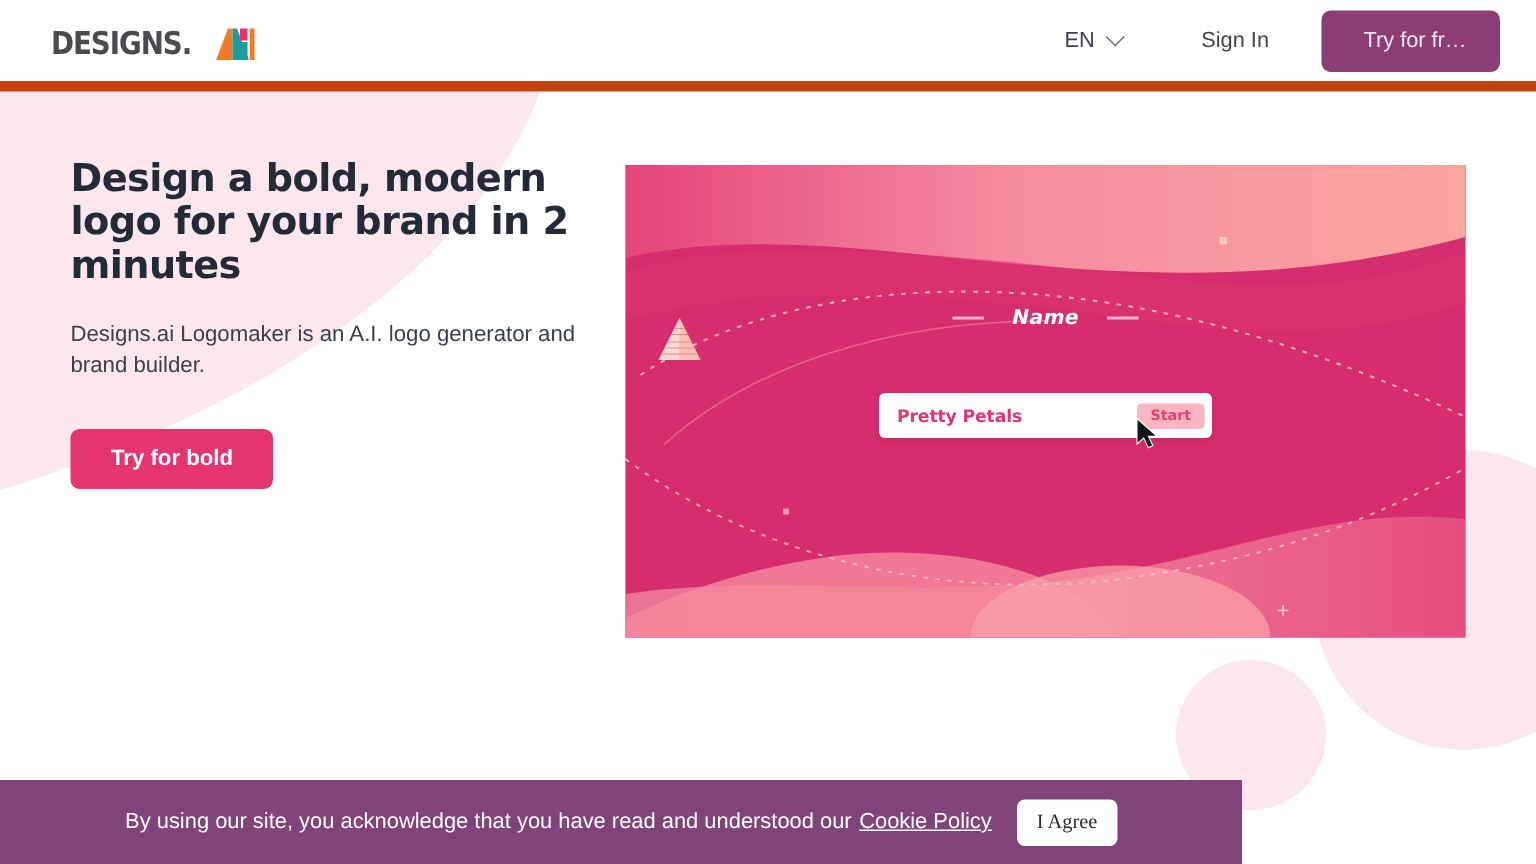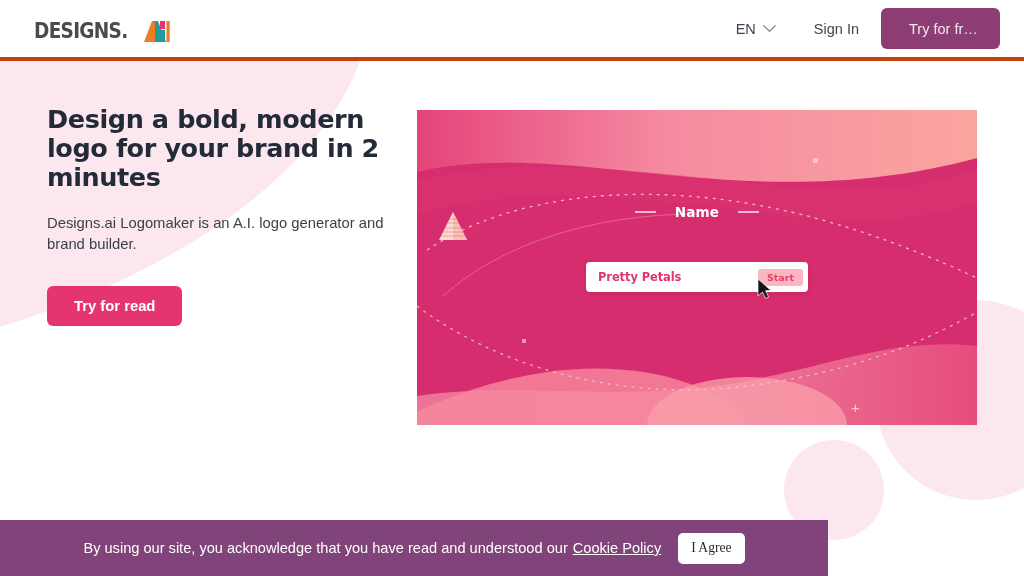--- a/index.html
+++ b/index.html
@@ -39,21 +39,21 @@
     width: 100px; height: 100px;
     background: #fce7ee;
     border-radius: 50%;
   }
 
   
   .header {
     position: absolute; left: 0; top: 0;
     width: 1024px; height: 61px;
     background: #ffffff;
-    border-bottom: 4px solid #c2410c;
+    border-bottom: 7px solid #c2410c;
     display: flex; align-items: center;
     z-index: 30;
   }
   .logo {
     display: flex; align-items: flex-end;
     margin-left: 34px;
     height: 26px;
     cursor: pointer;
   }
   .logo-word {
@@ -80,21 +80,21 @@
   }
   .caret {
     width: 9px; height: 9px;
     border-right: 1.6px solid #6b7078;
     border-bottom: 1.6px solid #6b7078;
     transform: rotate(45deg) translate(-2px,-2px);
   }
   .nav-right {
     display: flex; align-items: center;
     margin-left: auto; margin-right: 24px;
-    gap: 0;
+    gap: 13px;
   }
   .lang {
     display: flex; align-items: center; gap: 9px;
     padding: 0 18px;
     font-size: 14.5px; color: #3f4450; cursor: pointer;
   }
   .signin {
     padding: 0 22px;
     font-size: 14.5px; color: #3f4450; cursor: pointer; white-space: nowrap;
   }
@@ -154,20 +154,21 @@
     overflow: hidden;
     background: #d62d6e;
     z-index: 12;
   }
   .hero-media svg { position: absolute; left:0; top:0; }
 
   .name-row {
     position: absolute; left: 0; right: 0; top: 94px;
     display: flex; align-items: center; justify-content: center; gap: 19px;
     z-index: 4;
+    font-style: italic;
   }
   .dash { width: 21px; height: 2px; background: #f7c2d3; opacity: .95; }
   .name-label {
     font-family: "DejaVu Sans", sans-serif;
     font-weight: bold;
     font-size: 13.5px;
     color: #ffffff;
     letter-spacing: 0.2px;
   }
 
@@ -288,21 +289,21 @@
       <div class="signin">
         <span>Sign In</span>
       </div>
       <button class="btn-try-header">Try for fr…</button>
     </div>
   </div>
 
   <div class="hero-left">
     <h1 class="hero-title">Design a bold, modern logo for your brand in 2 minutes</h1>
     <p class="hero-sub">Designs.ai Logomaker is an A.I. logo generator and brand builder.</p>
-    <button class="btn-try-free">Try for read</button>
+    <button class="btn-try-free">Try for bold</button>
   </div>
 
   <div class="hero-media">
 
     <svg width="560" height="315" viewBox="0 0 560 315">
       <defs>
         <linearGradient id="gTop" x1="0" y1="0" x2="1" y2="0">
           <stop offset="0%" stop-color="#e5447a"></stop>
           <stop offset="45%" stop-color="#f58ba1"></stop>
           <stop offset="100%" stop-color="#fba59f"></stop>

